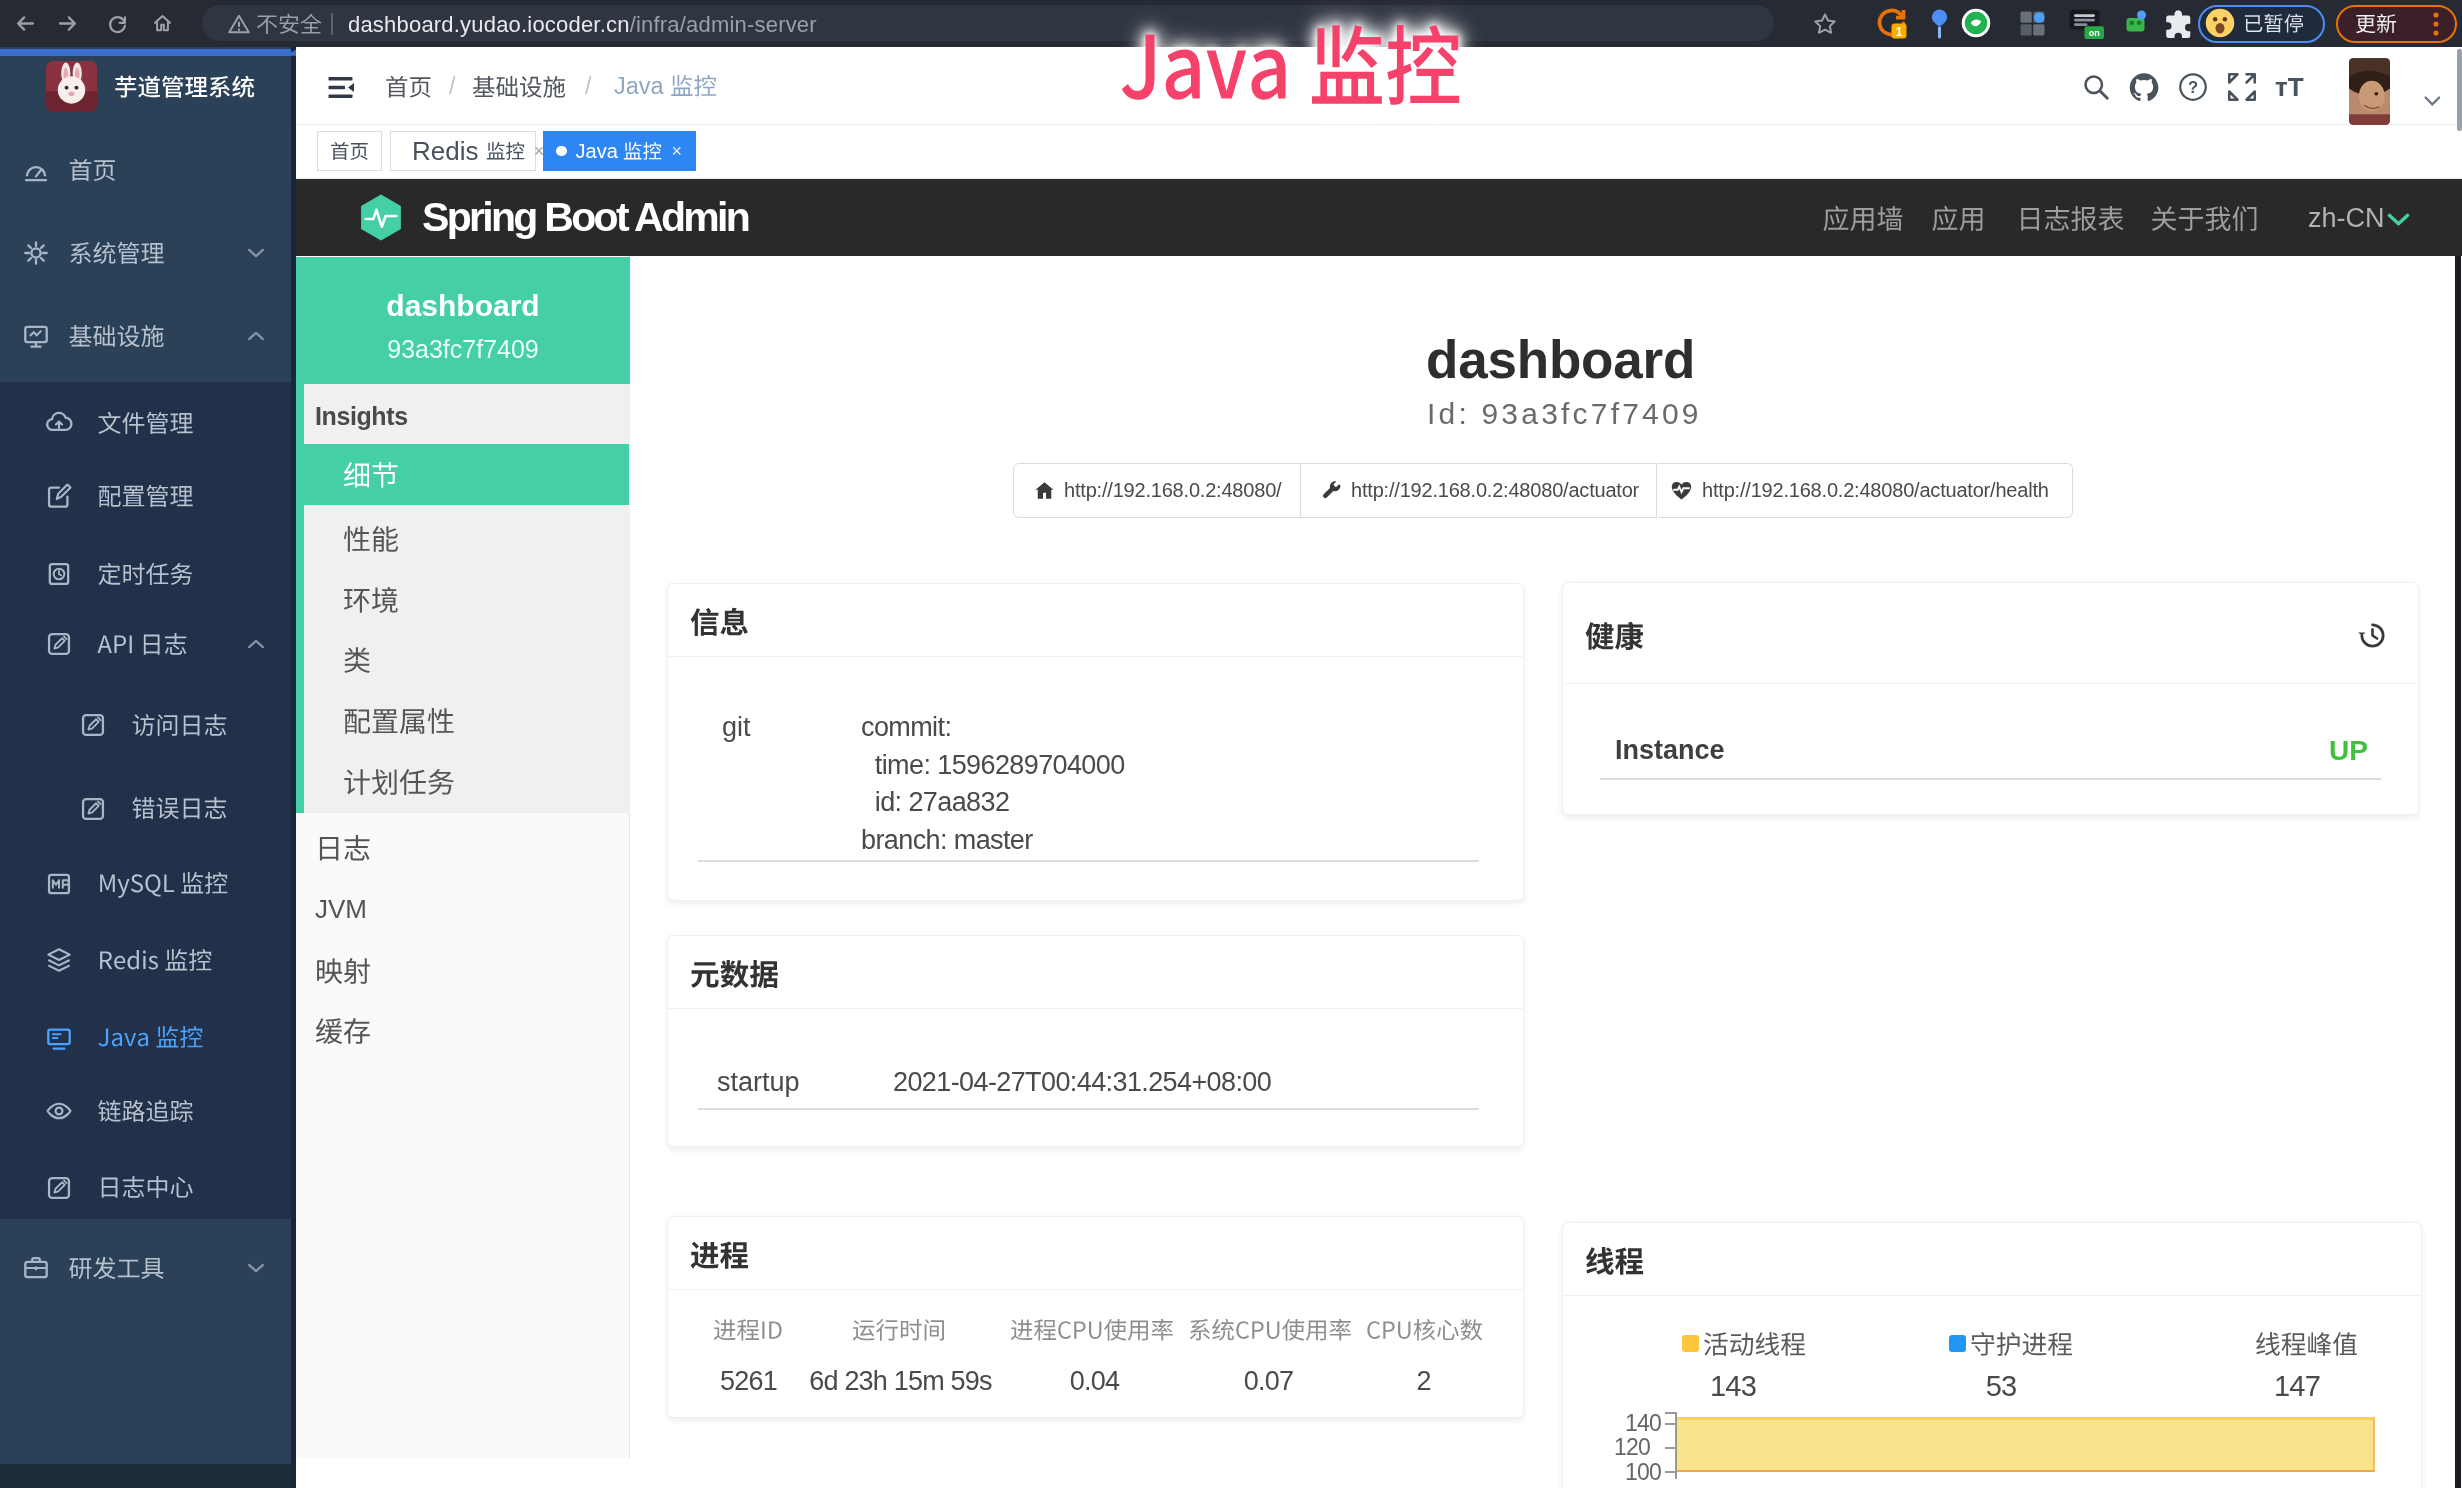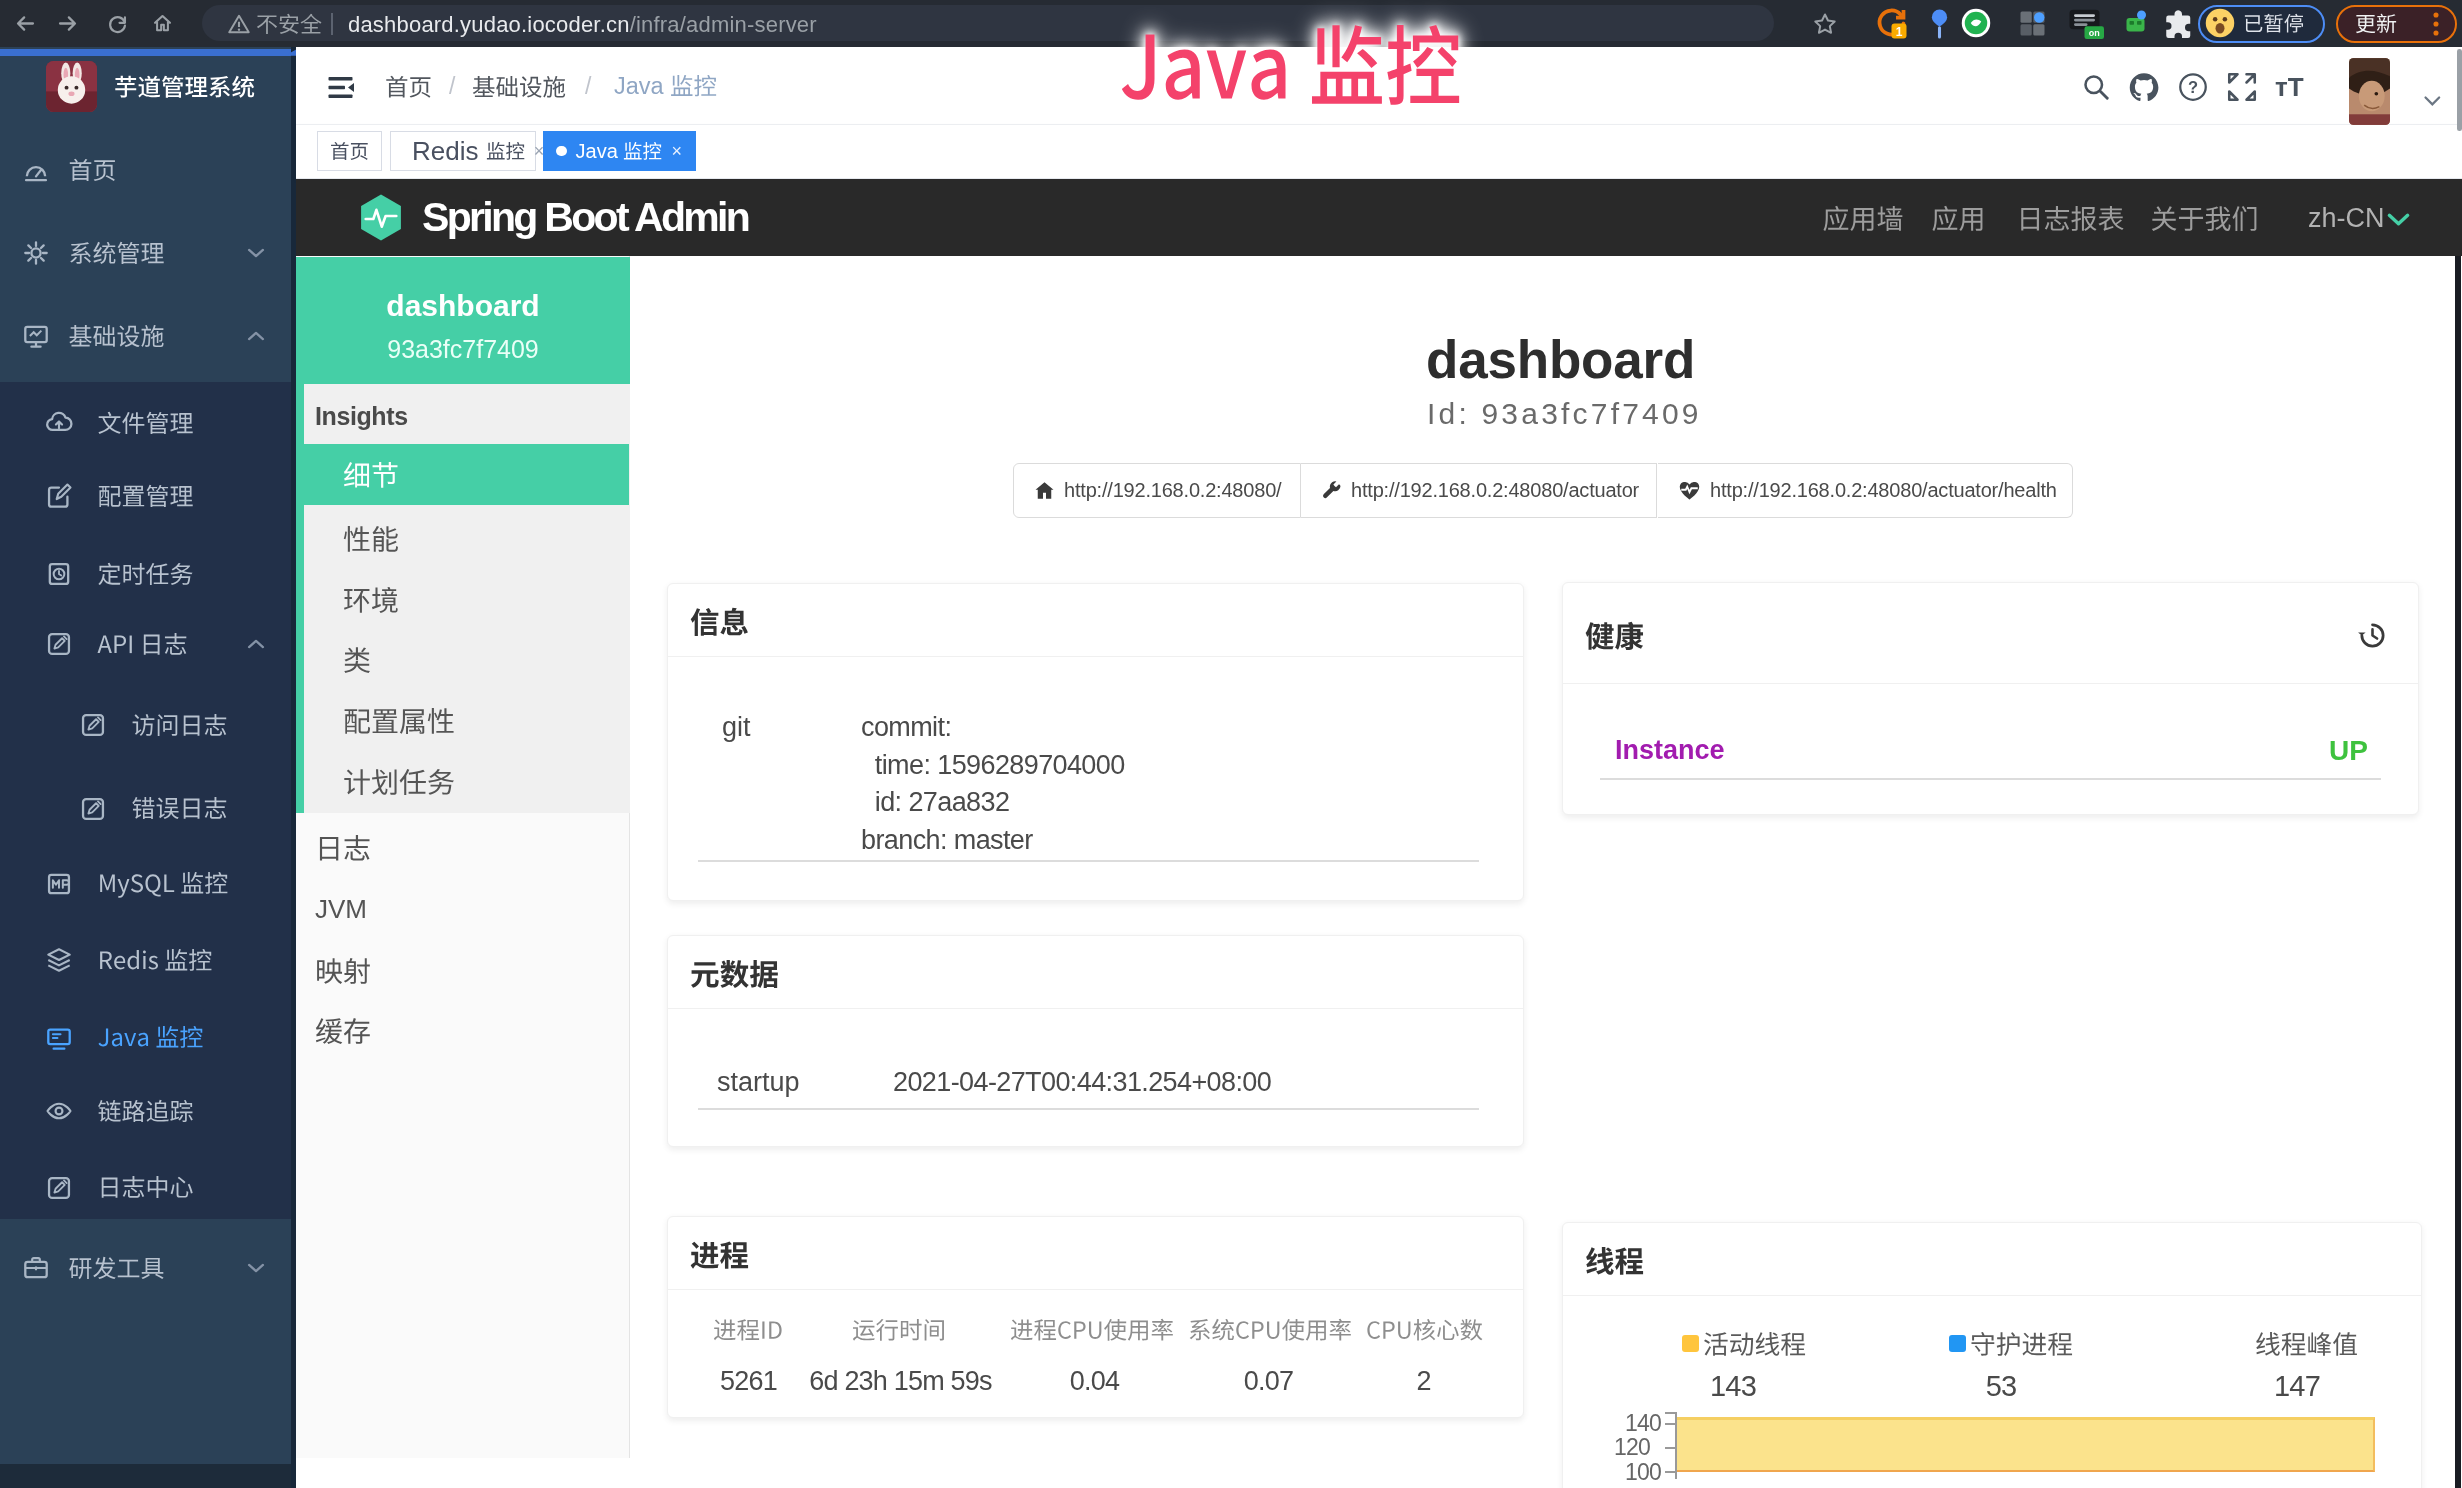--- a/index.html
+++ b/index.html
@@ -676,21 +676,21 @@
       <path d="M14 3L2 13h3v12h7v-8h4v8h7V13h3z" fill="#3a3a3a"></path>
     </svg>
     <span class="lt" style="font-size:20px;color:#4a4a4a;margin-left:9px;letter-spacing:-0.2px;">http://192.168.0.2:48080/</span>
   </div>
 <div style="position:absolute;left:1301px;top:463px;width:356px;height:55px;background:#fff;border:1.5px solid #dbdbdb;border-radius:0 0 0 0;display:flex;align-items:center;padding-left:20px;border-left:none;text-align:right;">
     <svg style="width:21px;height:21px;flex:none;" viewBox="0 0 28 28">
       <path d="M26 8a7 7 0 0 1-9.5 6.5L8 23a3 3 0 0 1-4.5-4L12 10.5A7 7 0 0 1 20.5 2l-4 4L18 8l2 1.5 4-4A7 7 0 0 1 26 8z" fill="#3a3a3a"></path>
     </svg>
     <span class="lt" style="font-size:20px;color:#4a4a4a;margin-left:9px;letter-spacing:-0.2px;">http://192.168.0.2:48080/actuator</span>
   </div>
-<div style="position:absolute;left:1658px;top:463px;width:415px;height:55px;background:#fff;border:1.5px solid #dbdbdb;border-radius:0 6px 6px 0;display:flex;align-items:center;padding-left:20px;border-left:none;">
+<div style="position:absolute;left:1658px;top:463px;width:415px;height:55px;background:#fff;border:1.5px solid #dbdbdb;border-radius:0 6px 6px 0;display:flex;align-items:center;padding-left:12px;border-left:none;">
     <svg style="width:23px;height:21px;flex:none;" viewBox="0 0 30 28">
       <path d="M15 26S2 17 2 9a7 7 0 0 1 13-3 7 7 0 0 1 13 3c0 8-13 17-13 17z" fill="#3a3a3a"></path>
       <path d="M4 13h6l2-4 3 7 2.5-5H26" stroke="#fff" stroke-width="2.4" fill="none"></path>
     </svg>
     <span class="lt" style="font-size:20px;color:#4a4a4a;margin-left:9px;letter-spacing:-0.2px;">http://192.168.0.2:48080/actuator/health</span>
   </div>
 <div style="position:absolute;left:667px;top:583px;width:857px;height:318px;background:#fff;border:0.8px solid #f0f0f0;border-radius:6px;box-shadow:0 2.3px 6.8px rgba(0,0,0,.07);"></div>
 <div style="position:absolute;left:667px;top:583px;width:857px;height:74px;border-bottom:1.5px solid #f0f0f0;"></div>
 <div style="position:absolute;left:690px;top:607px;">
     <svg style="height:30px;width:59px;" viewBox="0 -880 2000 1000" fill="#333333">
@@ -710,21 +710,21 @@
     <svg style="height:30px;width:59px;" viewBox="0 -880 2000 1000" fill="#333333">
       <use href="#g5065b" x="0"></use>
       <use href="#g5eb7b" x="1000"></use>
     </svg>
   </div>
 <svg style="position:absolute;left:2355px;top:618px;width:35px;height:35px;" viewBox="0 0 46 46">
     <path d="M23 9a14 14 0 1 1-14 14" stroke="#3a3a3a" stroke-width="3.6" fill="none" stroke-linecap="round"></path>
     <path d="M9 23l-5-4h10z" fill="#3a3a3a"></path>
     <path d="M23 15v8l6 4" stroke="#3a3a3a" stroke-width="3.4" fill="none" stroke-linecap="round" stroke-linejoin="round"></path>
   </svg>
-<div style="position:absolute;left:1615px;top:734px;width:228px;height:33px;font-size:27px;font-weight:bold;color:#a21caf;line-height:33px;">Instance</div>
+<div style="position:absolute;left:1615px;top:734px;width:228px;height:33px;font-size:27px;font-weight:bold;color:#404040;line-height:33px;">Instance</div>
 <div style="position:absolute;left:2329px;top:734px;width:68px;height:33px;font-size:28px;font-weight:bold;color:#3ec23e;line-height:33px;">UP</div>
 <div style="position:absolute;left:1600px;top:778px;width:781px;height:1.5px;background:#dcdcdc;"></div>
 <div style="position:absolute;left:667px;top:935px;width:857px;height:212px;background:#fff;border:0.8px solid #f0f0f0;border-radius:6px;box-shadow:0 2.3px 6.8px rgba(0,0,0,.07);"></div>
 <div style="position:absolute;left:667px;top:935px;width:857px;height:74px;border-bottom:1.5px solid #f0f0f0;"></div>
 <div style="position:absolute;left:690px;top:959px;">
     <svg style="height:30px;width:89px;" viewBox="0 -880 3000 1000" fill="#333333">
       <use href="#g5143b" x="0"></use>
       <use href="#g6570b" x="1000"></use>
       <use href="#g636eb" x="2000"></use>
     </svg>

